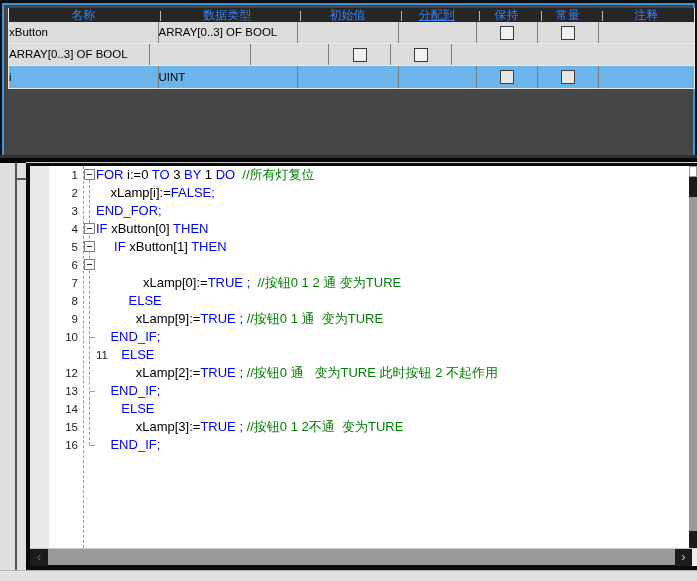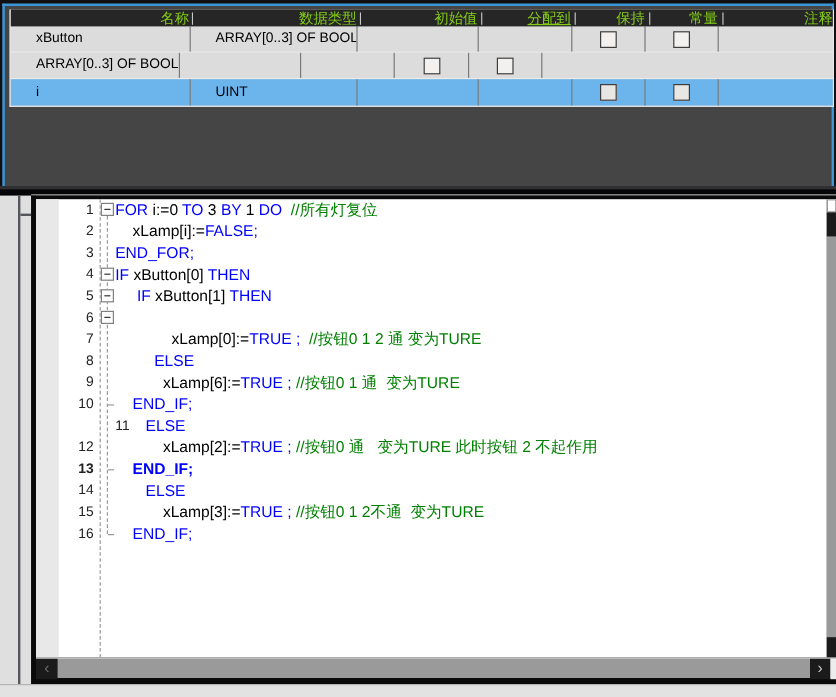--- a/index.html
+++ b/index.html
@@ -4,26 +4,26 @@
 <style>
 *{margin:0;padding:0;box-sizing:border-box}
 html,body{width:697px;height:581px}
 body{position:relative;background:#0c0c0e;font-family:"Liberation Sans",sans-serif;overflow:hidden}
 .abs{position:absolute}
 
 #decl-panel{left:0;top:0;width:697px;height:157px;background:#101013}
 #decl-frame{position:absolute;left:2px;top:3px;width:693px;height:152px;border:2px solid #3a96d8;border-bottom:none;background:#454545}
 #var-table{position:absolute;left:4px;top:3px;width:687px;background:#dcdcdc;border:1px solid #e8e8e8;border-top:none}
 #vt-head{display:flex;background:#262626;height:14px;position:relative}
-.hcell{color:#84cc16;font-size:12px;line-height:14px;text-align:right;overflow:hidden}
+.hcell{color:#3b82f6;font-size:12px;line-height:14px;text-align:center;overflow:hidden}
 .hpipe{position:absolute;top:0;color:#c8c8c8;font-size:11px;line-height:14px}
 .vrow{display:flex;height:22px;border-bottom:1px solid #ececec;background:#dcdcdc}
 .vrow.selected{background:#6bb5ec}
 .vrow:last-child{border-bottom:none}
-.vcell{font-size:11.5px;line-height:21px;color:#000;padding-left:21px;white-space:nowrap;overflow:hidden;border-left:1px solid #7a7a7a;display:flex;align-items:center}
+.vcell{font-size:11.5px;line-height:21px;color:#000;padding-left:0;white-space:nowrap;overflow:hidden;border-left:1px solid #7a7a7a;display:flex;align-items:center}
 .vcell:first-child{border-left:none}
 .vcell.center{justify-content:center;padding-left:0}
 .cbx{width:14px;height:14px;border:1px solid #3d3d3d;background:#f2f1ef}
 .vrow.selected .cbx{background:#e9e7e4}
 
 #gap-strip1{left:0;top:155px;width:697px;height:3px;background:#303033}
 #gap-strip{left:0;top:158px;width:697px;height:5px;background:#060608}
 #left-rail{left:0;top:163px;width:26px;height:407px;background:#dfdfdf}
 #rail-vline{left:15px;top:0;width:2px;height:407px;background:#55575a;position:absolute}
 #rail-tick{left:17px;top:15px;width:9px;height:2px;background:#55575a;position:absolute}
@@ -137,25 +137,25 @@
   <div id="margin-band"></div>
   <div id="code-lines">
       <div class="cl" style="top: 0px;"><span class="ln">1</span><span class="ct"><span class="s-k">FOR</span><span class="s-p"> i:=0 </span><span class="s-k">TO</span><span class="s-p"> 3 </span><span class="s-k">BY</span><span class="s-p"> 1 </span><span class="s-k">DO</span><span class="s-c">  //所有灯复位</span></span></div>
       <div class="cl" style="top: 18px;"><span class="ln">2</span><span class="ct"><span class="s-p">    xLamp[i]:=</span><span class="s-k">FALSE;</span></span></div>
       <div class="cl" style="top: 36px;"><span class="ln">3</span><span class="ct"><span class="s-k">END_FOR;</span></span></div>
       <div class="cl" style="top: 54px;"><span class="ln">4</span><span class="ct"><span class="s-k">IF</span><span class="s-p"> xButton[0] </span><span class="s-k">THEN</span></span></div>
       <div class="cl" style="top: 72px;"><span class="ln">5</span><span class="ct"><span class="s-p">     </span><span class="s-k">IF</span><span class="s-p"> xButton[1] </span><span class="s-k">THEN</span></span></div>
       <div class="cl" style="top: 90px;"><span class="ln">6</span></div>
       <div class="cl" style="top: 108px;"><span class="ln">7</span><span class="ct"><span class="s-p">             xLamp[0]:=</span><span class="s-k">TRUE ;</span><span class="s-c">  //按钮0 1 2 通 变为TURE</span></span></div>
       <div class="cl" style="top: 126px;"><span class="ln">8</span><span class="ct"><span class="s-p">         </span><span class="s-k">ELSE</span></span></div>
-      <div class="cl" style="top: 144px;"><span class="ln">9</span><span class="ct"><span class="s-p">           xLamp[6]:=</span><span class="s-k">TRUE ;</span><span class="s-c"> //按钮0 1 通  变为TURE</span></span></div>
+      <div class="cl" style="top: 144px;"><span class="ln">9</span><span class="ct"><span class="s-p">           xLamp[9]:=</span><span class="s-k">TRUE ;</span><span class="s-c"> //按钮0 1 通  变为TURE</span></span></div>
       <div class="cl" style="top: 162px;"><span class="ln">10</span><span class="ct"><span class="s-p">    </span><span class="s-k">END_IF;</span></span></div>
       <div class="cl" style="top: 180px; padding-left: 30px;"><span class="ln">11</span><span class="ct"><span class="s-p">       </span><span class="s-k">ELSE</span></span></div>
       <div class="cl" style="top: 198px;"><span class="ln">12</span><span class="ct"><span class="s-p">           xLamp[2]:=</span><span class="s-k">TRUE ;</span><span class="s-c"> //按钮0 通   变为TURE 此时按钮 2 不起作用</span></span></div>
-      <div class="cl" style="top: 216px; font-weight: bold;"><span class="ln">13</span><span class="ct"><span class="s-p">    </span><span class="s-k">END_IF;</span></span></div>
+      <div class="cl" style="top: 216px;"><span class="ln">13</span><span class="ct"><span class="s-p">    </span><span class="s-k">END_IF;</span></span></div>
       <div class="cl" style="top: 234px;"><span class="ln">14</span><span class="ct"><span class="s-p">       </span><span class="s-k">ELSE</span></span></div>
       <div class="cl" style="top: 252px;"><span class="ln">15</span><span class="ct"><span class="s-p">           xLamp[3]:=</span><span class="s-k">TRUE ;</span><span class="s-c"> //按钮0 1 2不通  变为TURE</span></span></div>
       <div class="cl" style="top: 270px;"><span class="ln">16</span><span class="ct"><span class="s-p">    </span><span class="s-k">END_IF;</span></span></div>
     </div>
   <div id="fold-overlay">
     <div id="fold-lineA"></div>
     <div id="fold-lineB" style="top: 14px; height: 265px;"></div>
   <div class="fbox" style="top: 3px;">
         <div class="minus"></div>
       </div>

